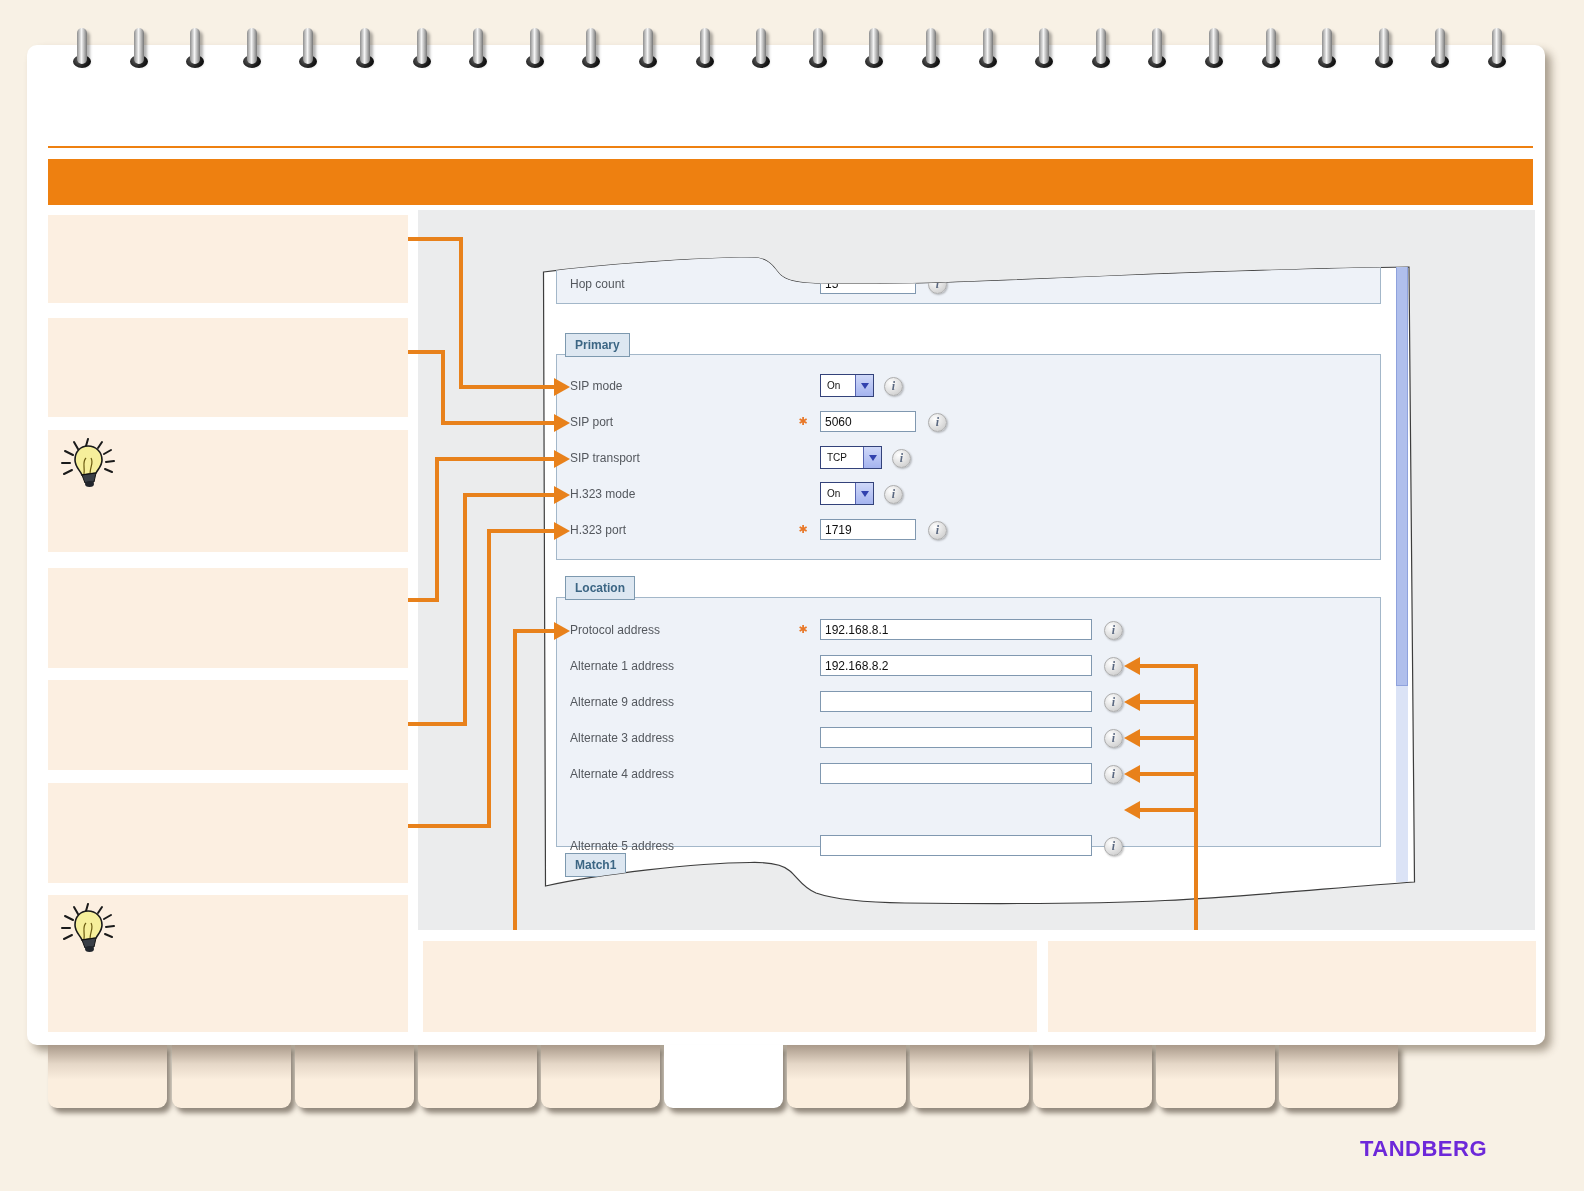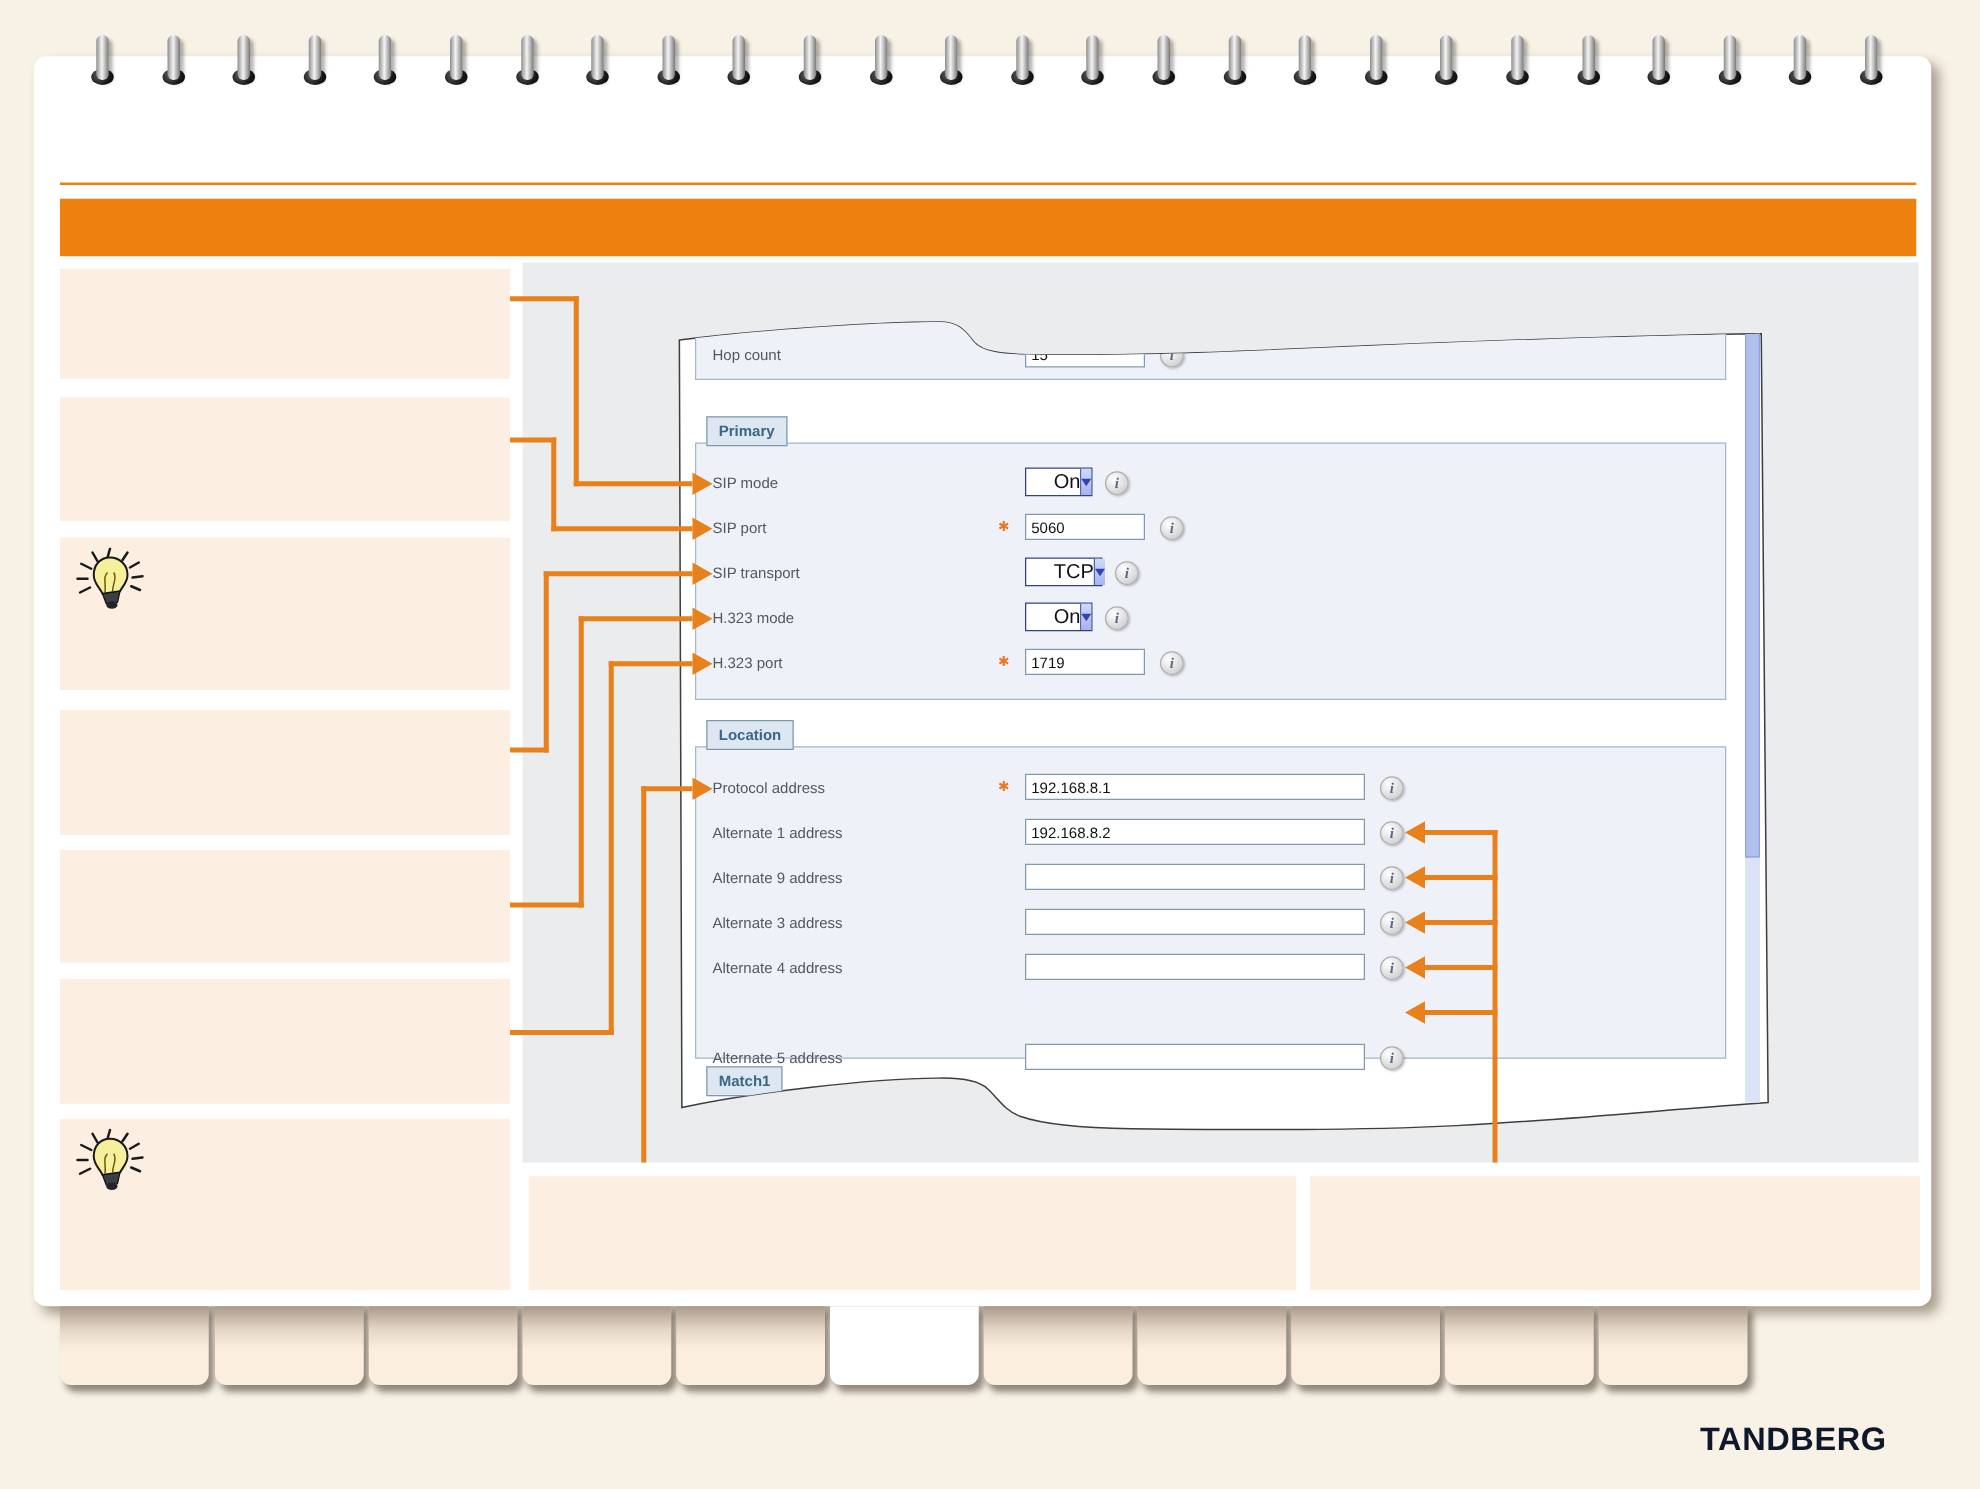--- a/index.html
+++ b/index.html
@@ -31,21 +31,21 @@
   .legend{position:absolute;background:#dde7f1;border:1px solid #7d99af;color:#3c6684;
           font-size:12px;font-weight:bold;padding:4px 9px;}
   .row{position:absolute;left:556px;width:711px;height:26px;}
   .flabel{position:absolute;left:14px;top:6px;font-size:12px;color:#54585e;}
   .req{position:absolute;left:239px;top:6px;width:16px;text-align:center;font-size:11px;color:#e87828;}
   .tinput{position:absolute;left:264px;top:2px;height:17px;width:86px;border:1px solid #8098b0;
           background:#fff;font-size:12px;color:#111;padding:1px 4px;font-family:"Liberation Sans",sans-serif;}
   .winput{width:262px;}
   .select{position:absolute;left:264px;top:1px;height:21px;border:1px solid #33427a;background:#fff;
           display:flex;align-items:center;}
-  .selval{font-size:16px;color:#111;padding-left:22px;flex:1;}
+  .selval{font-size:10px;color:#111;padding-left:6px;flex:1;}
   .selarrow{width:17px;height:21px;background:linear-gradient(#cfd8f8,#a5b4ef);
             border-left:1px solid #5563b0;display:flex;align-items:center;justify-content:center;}
   .tri{width:0;height:0;border-left:4px solid transparent;border-right:4px solid transparent;
        border-top:6px solid #3242ae;}
   .info{position:absolute;top:4px;width:17px;height:17px;border-radius:50%;
         background:radial-gradient(circle at 35% 30%, #fff, #d6d6d6 70%, #bfbfbf);
         border:1px solid #adadad;display:flex;align-items:center;justify-content:center;
         font-family:"Liberation Serif",serif;font-style:italic;font-weight:bold;
         font-size:12px;color:#5a6880;box-shadow:1px 1px 2px rgba(0,0,0,.25);}
   .sb-track{position:absolute;left:1396px;top:262px;width:12px;height:620px;background:#dbe3f6;}
@@ -58,22 +58,22 @@
   .ah-l{position:absolute;width:0;height:0;border-top:9px solid transparent;
         border-bottom:9px solid transparent;border-right:16px solid #e8811b;}
   
   .tab{position:absolute;top:1045px;width:119px;height:63px;background:#fbeede;
        border-radius:0 0 9px 9px;box-shadow:4px 5px 5px rgba(45,33,22,.5);}
   .tab::before{content:"";position:absolute;inset:0;border-radius:0 0 9px 9px;
        background:linear-gradient(180deg,rgba(70,50,35,.45) 0,rgba(70,50,35,.12) 30%,rgba(0,0,0,0) 55%);}
   .tab.active{background:#fff;}
   .tab.active::before{background:none;}
   
-  .logo{position:absolute;left:1360px;top:1136px;width:175px;font-size:26px;font-weight:bold;
-        letter-spacing:0.5px;color:#0f172a;font-family:"Liberation Sans",sans-serif;}
+  .logo{position:absolute;left:1360px;top:1136px;width:175px;font-size:22px;font-weight:bold;
+        letter-spacing:0.5px;color:#6d28d9;font-family:"Liberation Sans",sans-serif;}
   .bulb{position:absolute;left:12px;top:8px;}
 </style>
 </head>
 <body>
 
 <div class="canvas">
 
   <div class="page"></div>
 
   <div id="rings">

